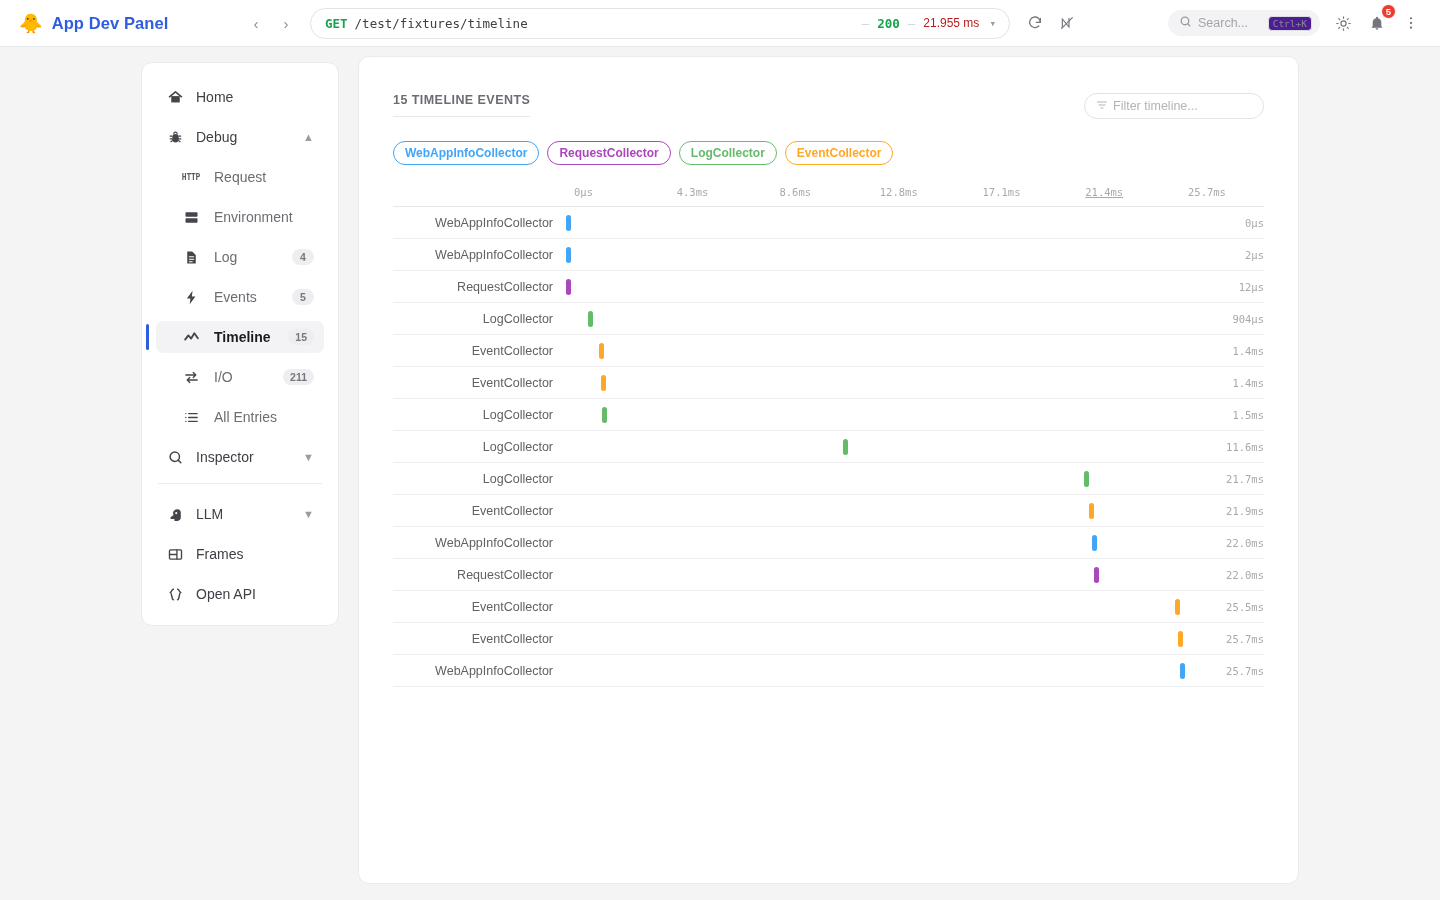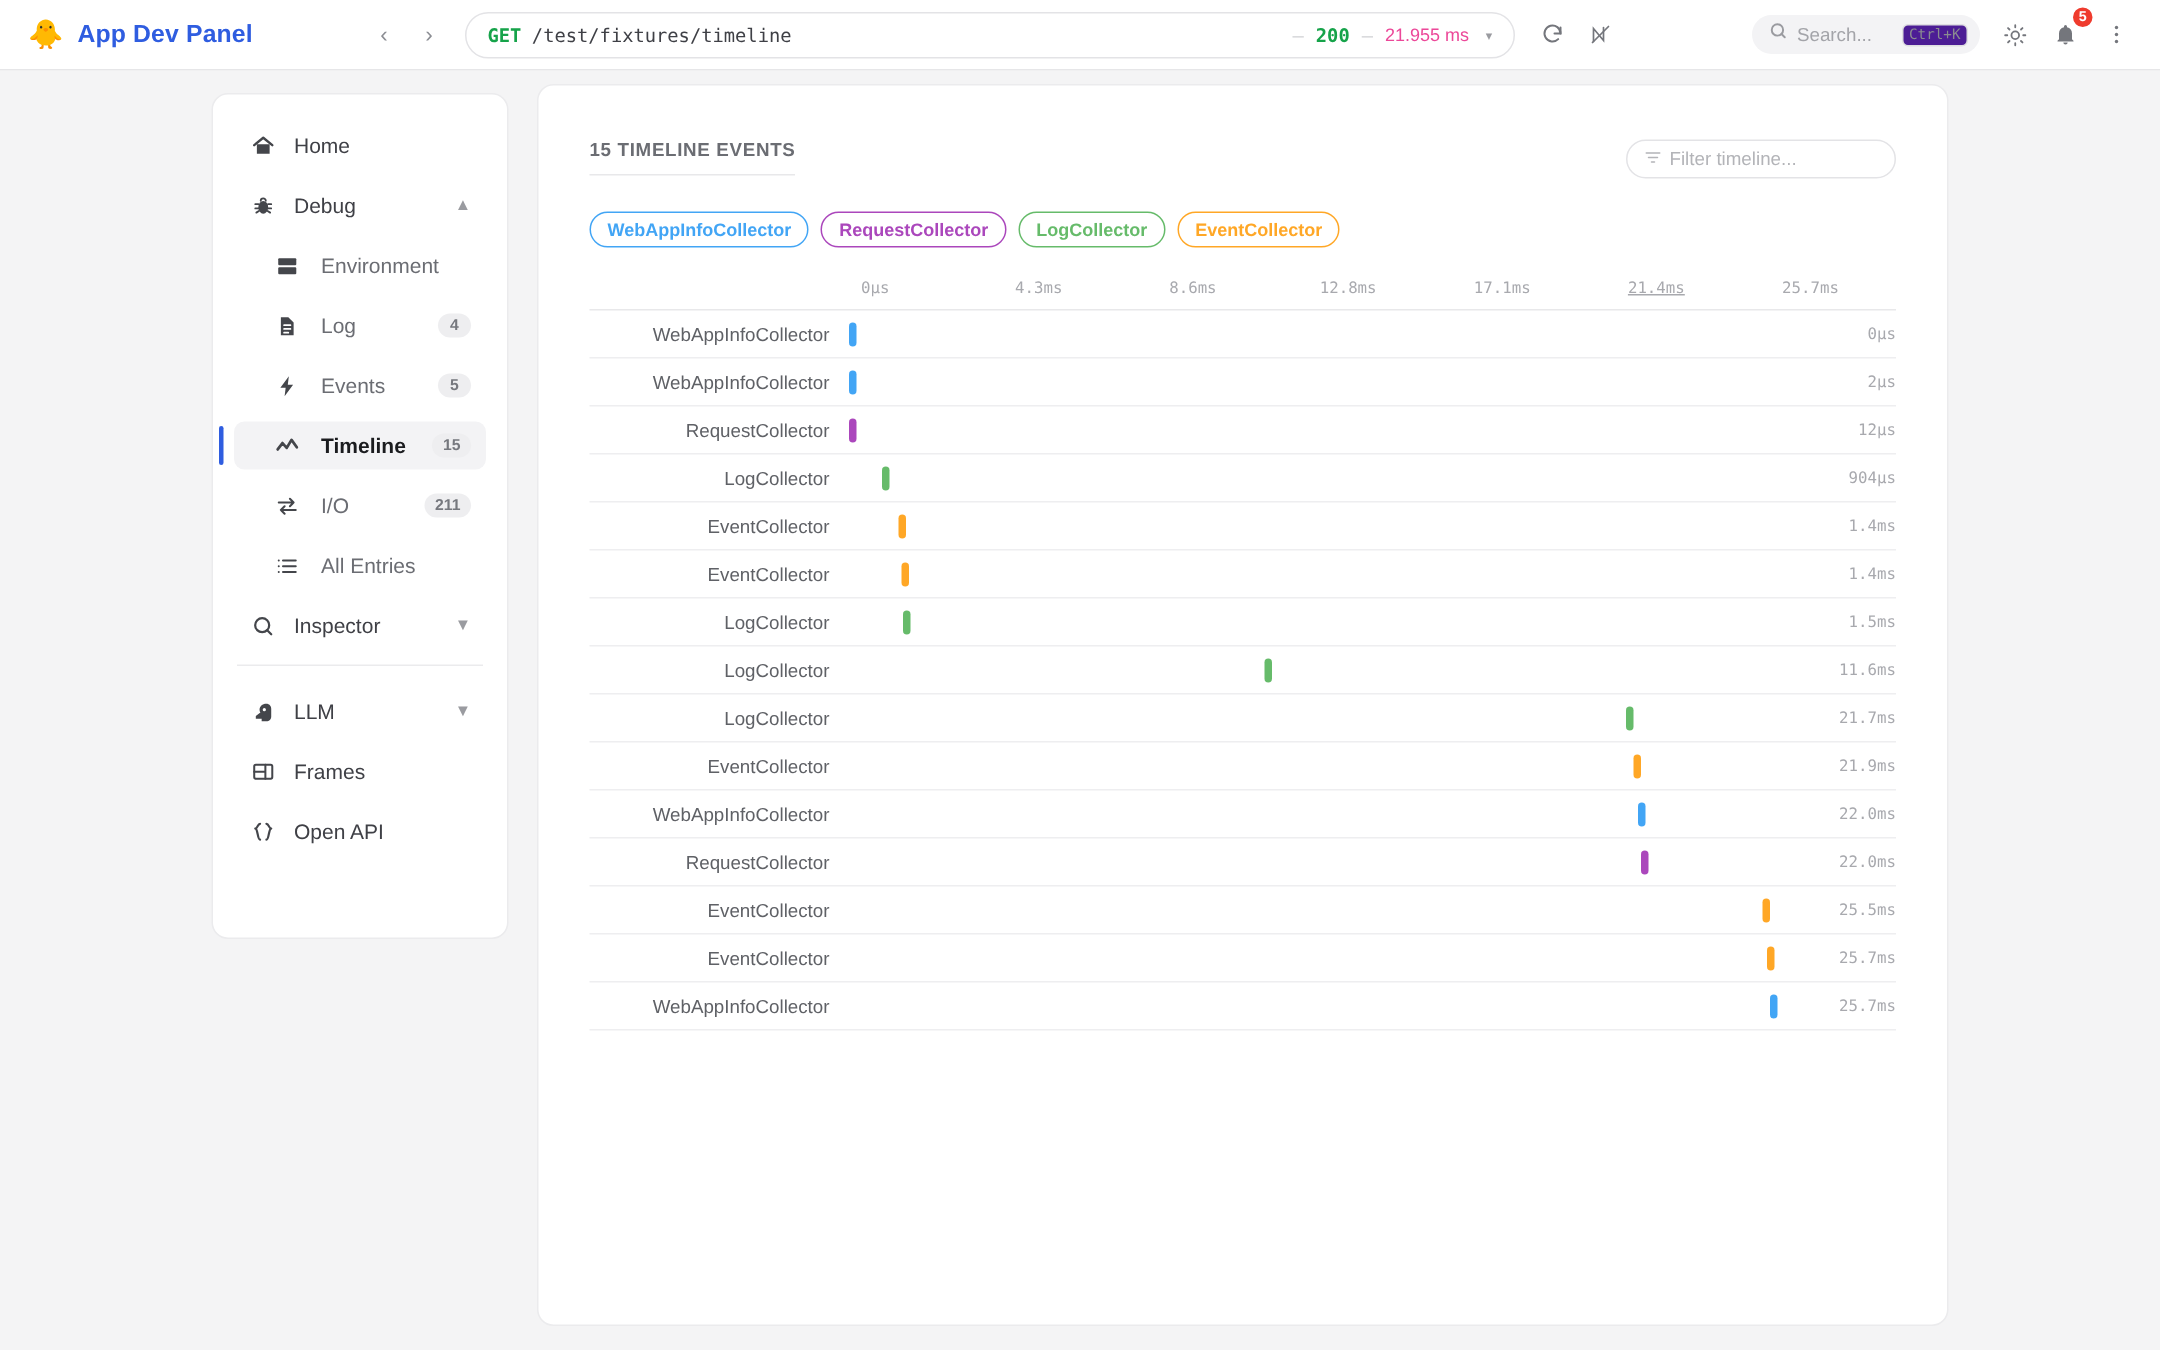--- a/index.html
+++ b/index.html
@@ -37,21 +37,21 @@
     display: flex; align-items: center;
     padding: 0 13px 0 14px;
     font-family: "DejaVu Sans Mono", monospace;
     font-size: 12.5px;
   }
   .url-method { color: #16a34a; font-weight: bold; margin-right: 7px; }
   .url-path { color: #3f4046; }
   .url-right { margin-left: auto; display: flex; align-items: center; gap: 8px; }
   .url-dash { color: #d2d3d6; }
   .url-status { color: #16a34a; font-weight: bold; font-size: 12.5px; }
-  .url-time { color: #ec4899; font-family: "Liberation Sans", sans-serif; font-size: 12px; }
+  .url-time { color: #b91c1c; font-family: "Liberation Sans", sans-serif; font-size: 12px; }
   .url-caret { color: #9a9ba0; font-size: 11px; margin-left: 2px; }
 
   .topicon {
     width: 26px; height: 26px; display: flex; align-items: center; justify-content: center;
     color: #74767c;
   }
   .top-actions { display: flex; align-items: center; gap: 6px; margin-left: 12px; }
 
   .searchbox {
     margin-left: auto; margin-right: 10px;
@@ -272,20 +272,26 @@
     <div class="nav-item top-level">
       <span class="nav-ico">
         <svg width="17" height="17" viewBox="0 0 24 24" fill="none" stroke="currentColor" stroke-width="1.7" stroke-linecap="round" stroke-linejoin="round">
           <ellipse cx="12" cy="13" rx="4.6" ry="6" fill="currentColor" stroke="none"></ellipse>
           <path d="M12 4.5a2.4 2.4 0 0 1 2.4 2.4M12 4.5a2.4 2.4 0 0 0-2.4 2.4"></path>
           <path d="M4.5 10h3M16.5 10h3M4.5 14h3M16.5 14h3M5.5 18l2.4-1.6M18.5 18l-2.4-1.6"></path>
         </svg>
       </span>
       <span class="nav-label">Debug</span>
       <span class="nav-chev">▲</span>
+    </div>
+    <div class="nav-item child">
+      <span class="nav-ico">
+        <span class="http-tag">HTTP</span>
+      </span>
+      <span class="nav-label">Request</span>
     </div>
     <div class="nav-item child">
       <span class="nav-ico">
         <svg width="17" height="17" viewBox="0 0 24 24" fill="none" stroke="currentColor" stroke-width="1" stroke-linecap="round" stroke-linejoin="round">
           <rect x="3.5" y="4.5" width="17" height="6.5" rx="1" fill="currentColor" stroke="none"></rect>
           <rect x="3.5" y="13" width="17" height="6.5" rx="1" fill="currentColor" stroke="none"></rect>
         </svg>
       </span>
       <span class="nav-label">Environment</span>
     </div>

